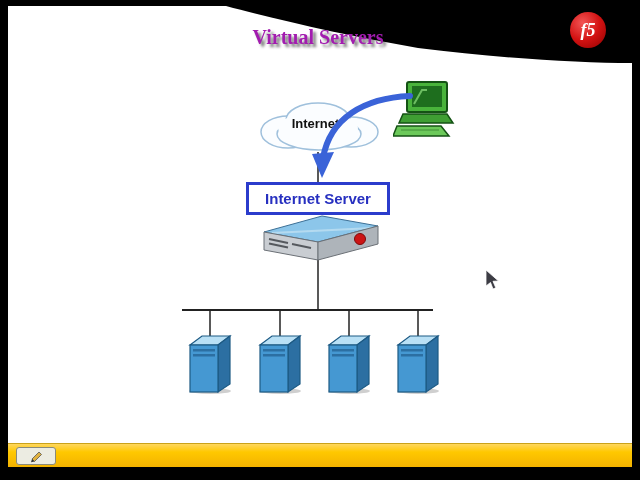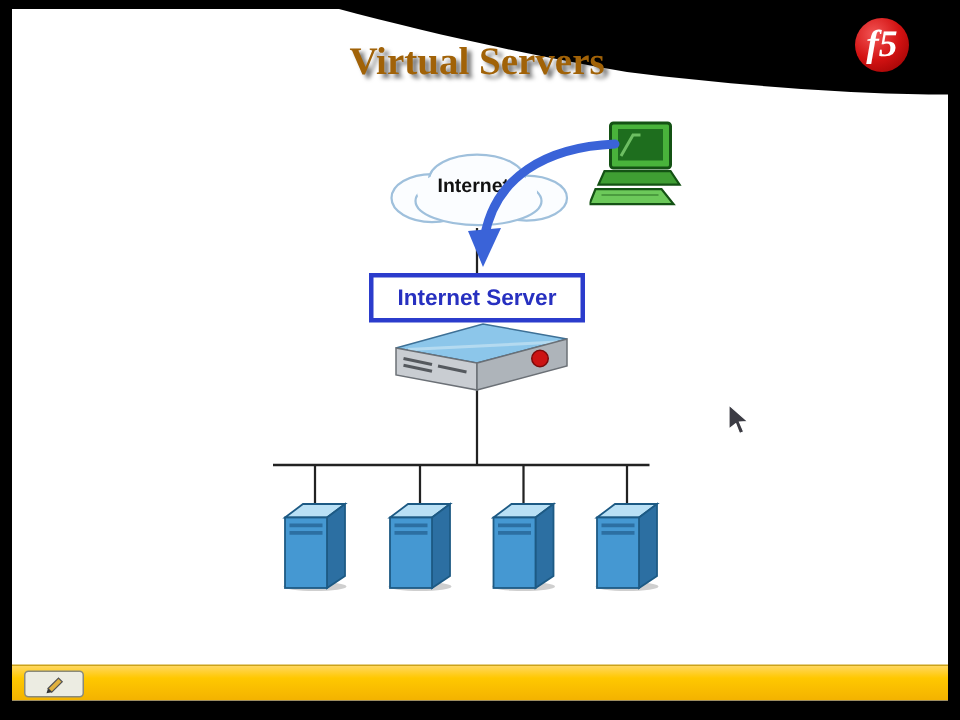--- a/index.html
+++ b/index.html
@@ -8,30 +8,30 @@
     background:#000;font-family:"Liberation Sans",sans-serif;
   }
   .slide{
     position:absolute;left:8px;top:6px;width:624px;height:461px;
     background:#ffffff;overflow:hidden;
   }
   .swoosh{position:absolute;left:0;top:0;width:624px;height:72px;z-index:1;}
   .slide-title{
     position:absolute;left:140px;top:20px;width:340px;z-index:2;
     text-align:center;font-family:"Liberation Serif",serif;
-    font-weight:bold;font-size:26px;color:#a16207;
+    font-weight:bold;font-size:20px;color:#a21caf;
     text-shadow:3px 3px 3px rgba(0,0,0,0.55);
   }
   .f5-logo{
     position:absolute;left:562px;top:6px;width:36px;height:36px;z-index:3;
     border-radius:50%;
     background:radial-gradient(circle at 35% 30%, #f25555 0%, #d31212 50%, #8f0000 100%);
     display:flex;align-items:center;justify-content:center;
     color:#fff;font-family:"Liberation Serif",serif;
-    font-style:italic;font-weight:bold;font-size:25px;
+    font-style:italic;font-weight:bold;font-size:18px;
     box-shadow:0 1px 2px rgba(0,0,0,0.5);
   }
   .connectors{position:absolute;left:0;top:0;width:624px;height:461px;z-index:4;}
   .cloud{position:absolute;left:240px;top:88px;width:145px;height:62px;z-index:5;}
   .cloud-label{
     position:absolute;left:0;top:22px;width:135px;text-align:center;
     font-weight:bold;font-size:13px;color:#111;
   }
   .client-computer{position:absolute;left:385px;top:74px;width:62px;height:62px;z-index:6;}
   .request-arrow{position:absolute;left:290px;top:80px;width:130px;height:100px;z-index:7;}

